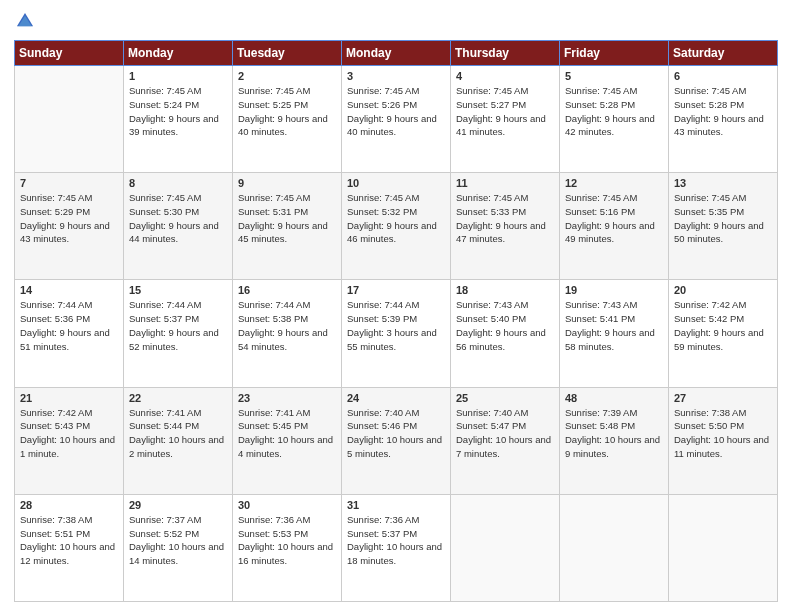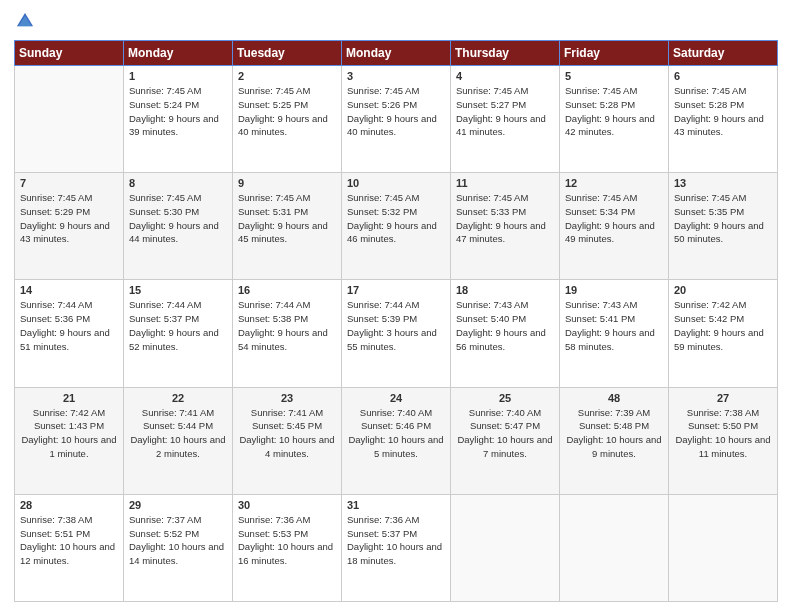--- a/index.html
+++ b/index.html
@@ -97,21 +97,21 @@
     .day-info {
       line-height: 1.45;
     }
     .empty-cell {
       background: #f9f9f9 !important;
     }
     
     .row-1 td { background: #fff; }
     .row-2 td { background: #f2f2f2; }
     .row-3 td { background: #fff; }
-    .row-4 td { background: #f2f2f2; text-align: center; }
+    .row-4 td { background: #f2f2f2; }
     .row-5 td { background: #fff; margin-left: 35px; }
   </style>
 </head>
 <body>
 
 <div class="page">
   <div class="header">
     <div class="logo">
       <svg class="logo-icon" viewBox="0 0 30 30">
         <polygon points="15,4 26,22 4,22" fill="#3a6bc4"></polygon>
@@ -229,21 +229,21 @@
             <div class="day-info">
               <div>Sunrise: 7:45 AM</div>
               <div>Sunset: 5:33 PM</div>
               <div>Daylight: 9 hours and 47 minutes.</div>
             </div>
           </td>
           <td>
             <span class="day-number">12</span>
             <div class="day-info">
               <div>Sunrise: 7:45 AM</div>
-              <div>Sunset: 5:34 PM</div>
+              <div>Sunset: 5:16 PM</div>
               <div>Daylight: 9 hours and 49 minutes.</div>
             </div>
           </td>
           <td>
             <span class="day-number">13</span>
             <div class="day-info">
               <div>Sunrise: 7:45 AM</div>
               <div>Sunset: 5:35 PM</div>
               <div>Daylight: 9 hours and 50 minutes.</div>
             </div>
@@ -305,21 +305,21 @@
               <div>Sunset: 5:42 PM</div>
               <div>Daylight: 9 hours and 59 minutes.</div>
             </div>
           </td>
         </tr>
         <tr class="row-4">
           <td>
             <span class="day-number">21</span>
             <div class="day-info">
               <div>Sunrise: 7:42 AM</div>
-              <div>Sunset: 1:43 PM</div>
+              <div>Sunset: 5:43 PM</div>
               <div>Daylight: 10 hours and 1 minute.</div>
             </div>
           </td>
           <td>
             <span class="day-number">22</span>
             <div class="day-info">
               <div>Sunrise: 7:41 AM</div>
               <div>Sunset: 5:44 PM</div>
               <div>Daylight: 10 hours and 2 minutes.</div>
             </div>

